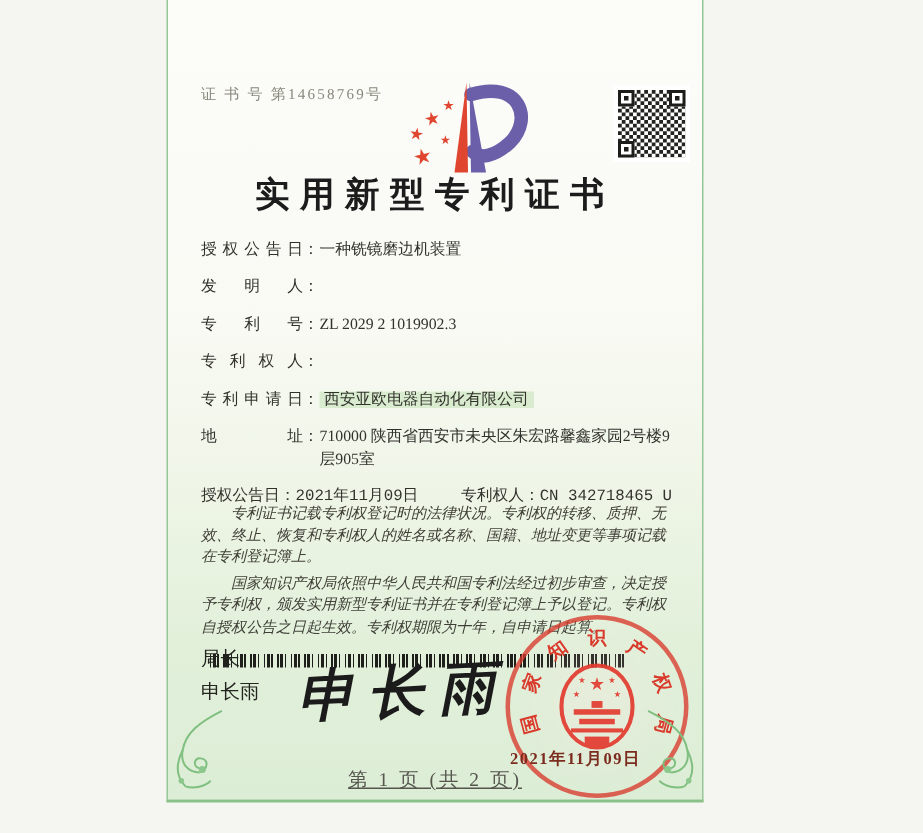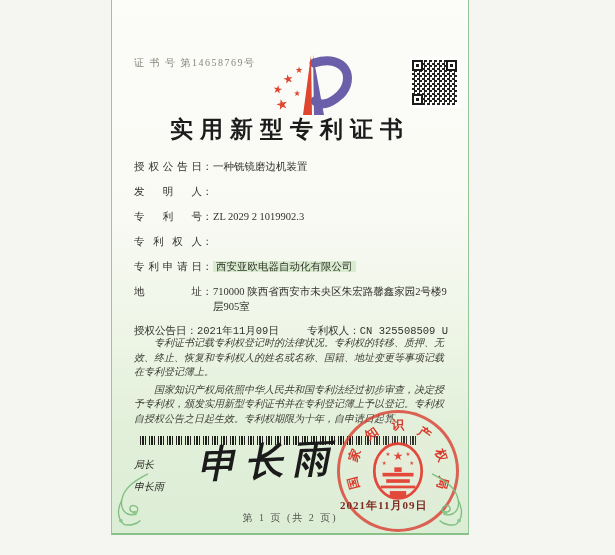--- a/index.html
+++ b/index.html
@@ -51,22 +51,22 @@
     font-size:10px;line-height:14.5px;color:#3f3f37;font-style:italic;
   }
   .paras p{margin:0 0 3px 0;text-indent:2em;}
   .barcode{
     position:absolute;left:28px;top:436px;width:276px;height:9px;
     background:repeating-linear-gradient(90deg,
       #1f1f1b 0,#1f1f1b 1px,transparent 1px,transparent 2px,
       #1f1f1b 2px,#1f1f1b 4px,transparent 4px,transparent 5px,
       #1f1f1b 5px,#1f1f1b 6px,transparent 6px,transparent 9px);
   }
-  .signer{position:absolute;left:22px;top:454px;font-size:10px;line-height:22px;color:#23231f;
-    font-family:"Liberation Sans","DejaVu Sans",sans-serif;font-style:italic;}
+  .signer{position:absolute;left:22px;top:428px;font-size:13px;line-height:22px;color:#23231f;
+    font-family:"Liberation Sans","DejaVu Sans",sans-serif;}
   .signature{
     position:absolute;left:86px;top:436px;
     font-family:"DejaVu Serif",serif;font-style:italic;font-weight:bold;
     font-size:38px;letter-spacing:9px;color:#1b1b1b;transform:rotate(-3deg);
     white-space:nowrap;
   }
   .seal{
     position:absolute;left:225px;top:410px;width:122px;height:122px;
     border:3px solid rgba(217,58,43,.78);border-radius:50%;box-sizing:border-box;
     background:radial-gradient(circle at 50% 50%, rgba(255,230,225,.25), rgba(255,255,255,0) 70%);
@@ -76,21 +76,21 @@
     display:flex;align-items:center;justify-content:center;
     color:#d93a2b;font-size:12.5px;font-weight:bold;
   }
   .seal-emblem{position:absolute;left:50%;top:50%;transform:translate(-50%,-50%);opacity:.92;}
   .seal-date{
     position:absolute;left:228px;top:498px;font-size:11px;font-weight:bold;
     color:#7c2c1f;letter-spacing:1px;
   }
   .page-num{
     position:absolute;left:0;top:511px;width:100%;text-align:center;
-    font-size:10px;letter-spacing:2px;color:#55554e;
+    font-size:13px;letter-spacing:2px;color:#55554e;text-decoration:underline;
   }
   .back-note{
     position:absolute;left:111px;top:541px;width:356px;text-align:center;
     font-size:9px;letter-spacing:2px;color:#5c7a5c;margin-top:37px;
   }
   .flourish{position:absolute;bottom:5px;width:38px;height:56px;}
   .fl-left{left:2px;}
   .fl-right{right:2px;transform:scaleX(-1);}
 </style>
 </head>
@@ -152,21 +152,21 @@
     </div>
     <div class="grantrow">
       <span class="gpair">
         <span>授权公告日</span>
           <span>：</span>
           <span>2021年11月09日</span>
       </span>
       <span class="gpair">
         <span>专利权人</span>
           <span>：</span>
-          <span>CN 325508509 U</span>
+          <span>CN 342718465 U</span>
       </span>
     </div>
   </div>
 
   <div class="paras">
     <p>专利证书记载专利权登记时的法律状况。专利权的转移、质押、无效、终止、恢复和专利权人的姓名或名称、国籍、地址变更等事项记载在专利登记簿上。</p>
     <p>国家知识产权局依照中华人民共和国专利法经过初步审查，决定授予专利权，颁发实用新型专利证书并在专利登记簿上予以登记。专利权自授权公告之日起生效。专利权期限为十年，自申请日起算。</p>
   </div>
 
   <div class="barcode"></div>

